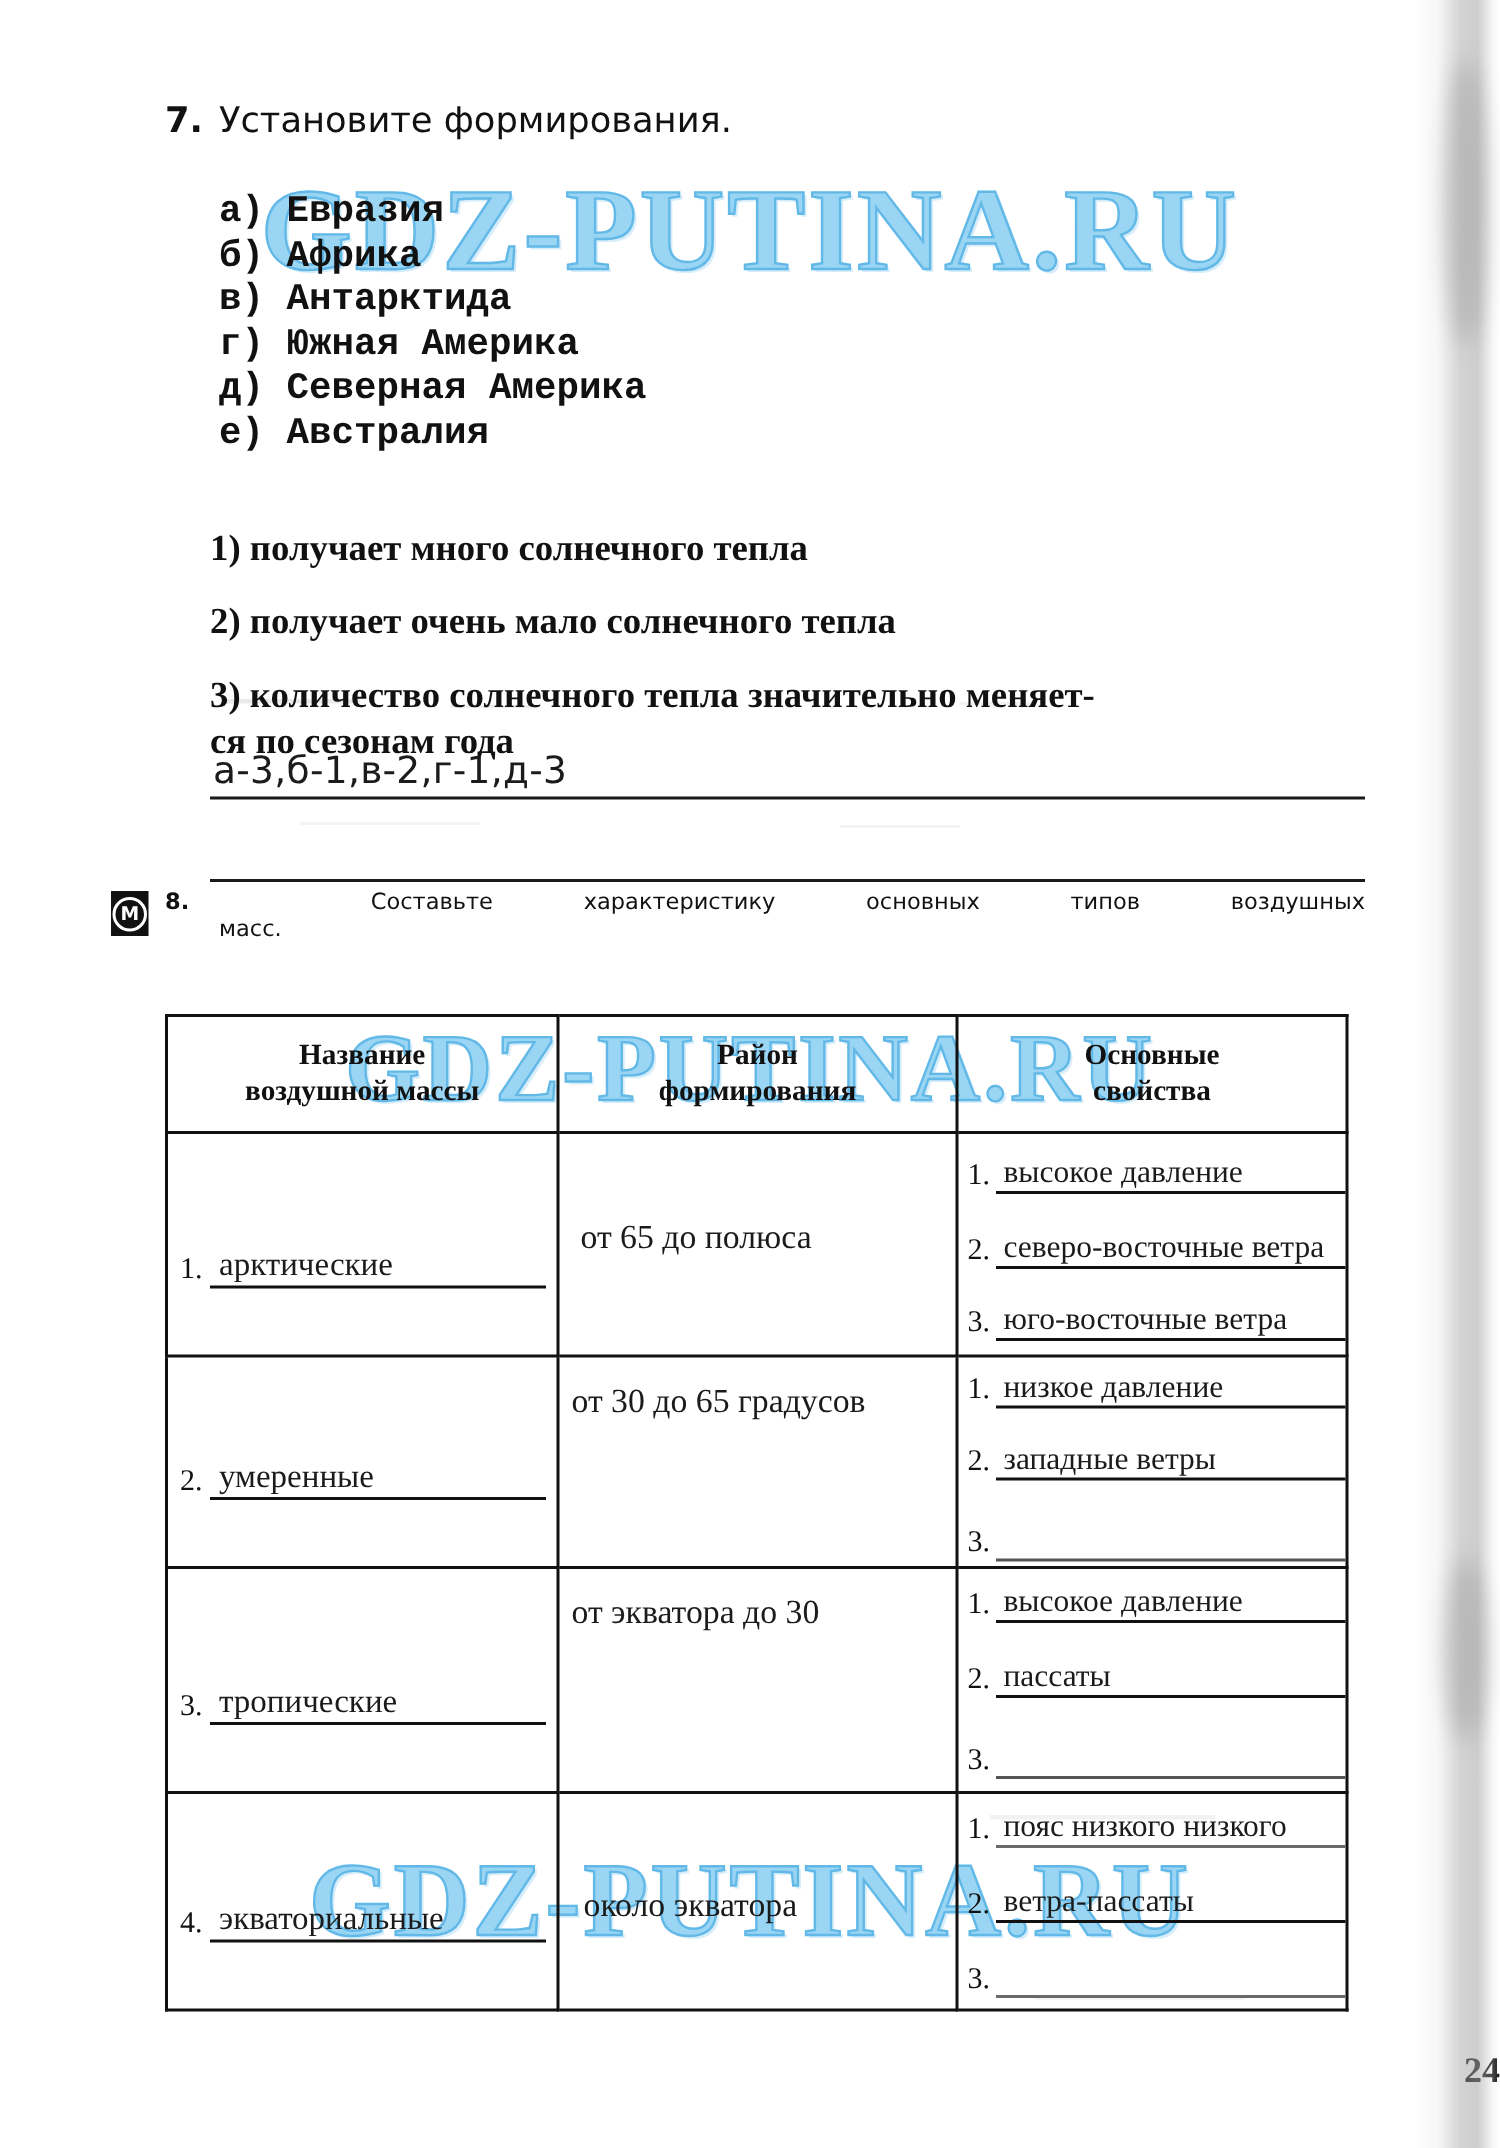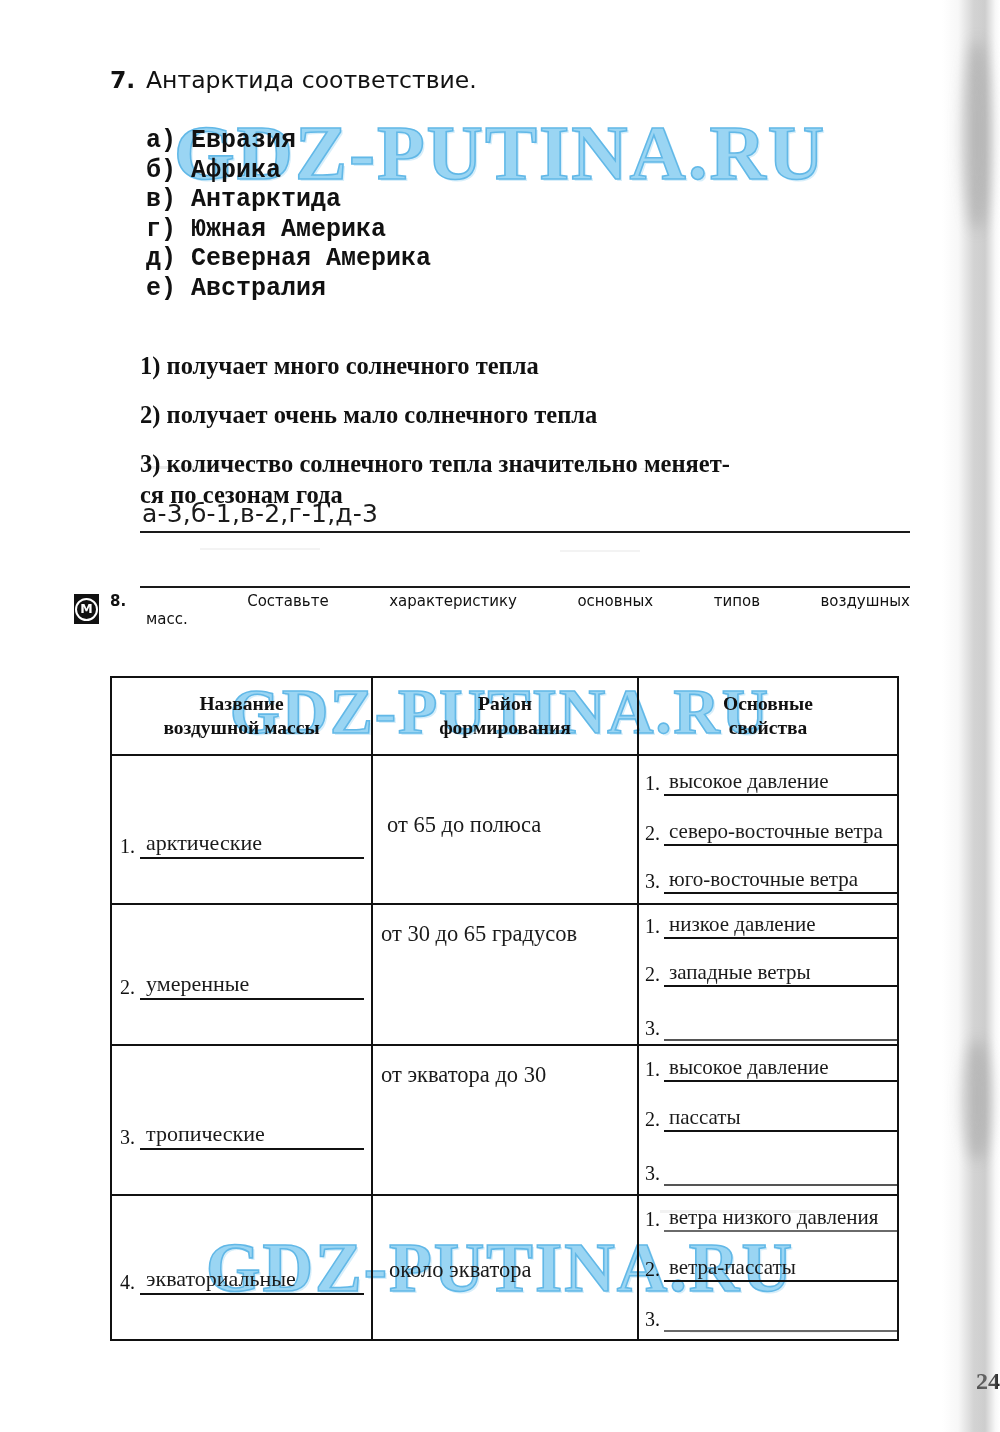--- a/index.html
+++ b/index.html
@@ -346,21 +346,21 @@
   <div class="speck" style="left:300px;top:470px;width:60px;height:2px;opacity:.4"></div>
   <div class="speck" style="left:640px;top:468px;width:50px;height:2px;opacity:.35"></div>
   <div class="speck" style="left:200px;top:548px;width:120px;height:2px;opacity:.3"></div>
   <div class="speck" style="left:560px;top:550px;width:80px;height:2px;opacity:.28"></div>
   <div class="speck" style="left:660px;top:1210px;width:150px;height:3px;opacity:.33"></div>
   <div class="speck" style="left:690px;top:1330px;width:140px;height:3px;opacity:.3"></div>
 
   <div class="layer">
 
     <div class="task7-head">
-      <span class="num">7.</span><span>Антарктида соответствие.</span>
+      <span class="num">7.</span><span>Установите формирования.</span>
     </div>
 
     <div class="list-letters">
       <div class="li">а) Евразия</div>
       <div class="li">б) Африка</div>
       <div class="li">в) Антарктида</div>
       <div class="li">г) Южная Америка</div>
       <div class="li">д) Северная Америка</div>
       <div class="li">е) Австралия</div>
     </div>
@@ -546,21 +546,21 @@
             <td>
               <div class="cell-region reg-r4">
                 <span class="hw">около экватора</span>
               </div>
             </td>
             <td>
               <div class="cell-props r4">
                 <div class="prop-line p1 faint2">
                   <span class="idx">1.</span>
                   <span class="ruled"></span>
-                  <span class="hw">ветра низкого давления</span>
+                  <span class="hw">пояс низкого низкого</span>
                 </div>
                 <div class="prop-line p2">
                   <span class="idx">2.</span>
                   <span class="ruled"></span>
                   <span class="hw">ветра-пассаты</span>
                 </div>
                 <div class="prop-line p3 faint2">
                   <span class="idx">3.</span>
                   <span class="ruled"></span>
                   <span class="hw"></span>

